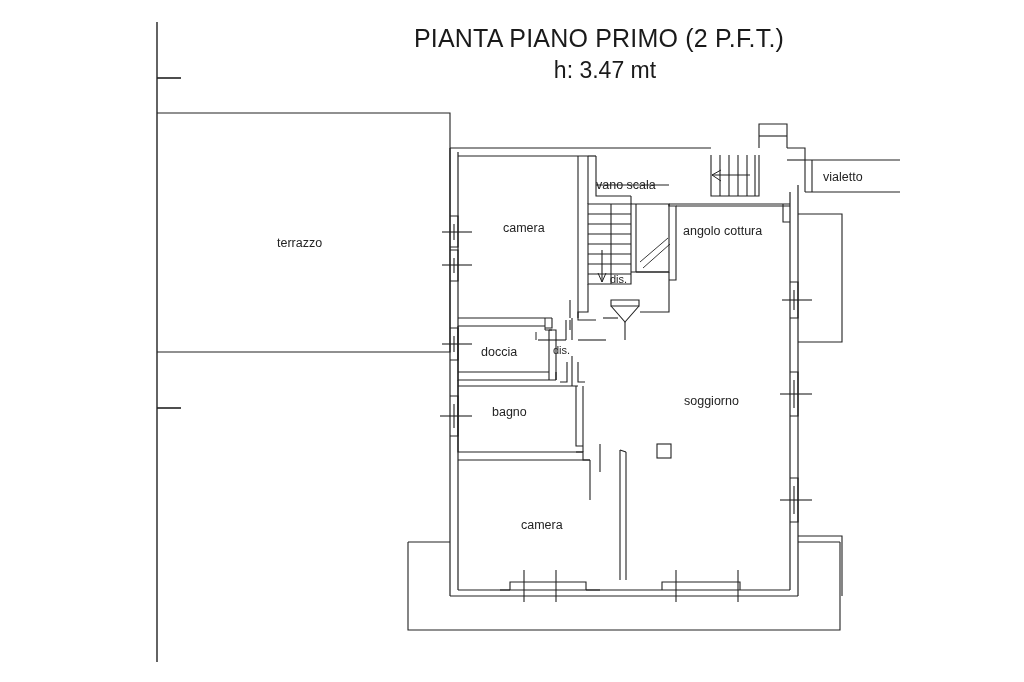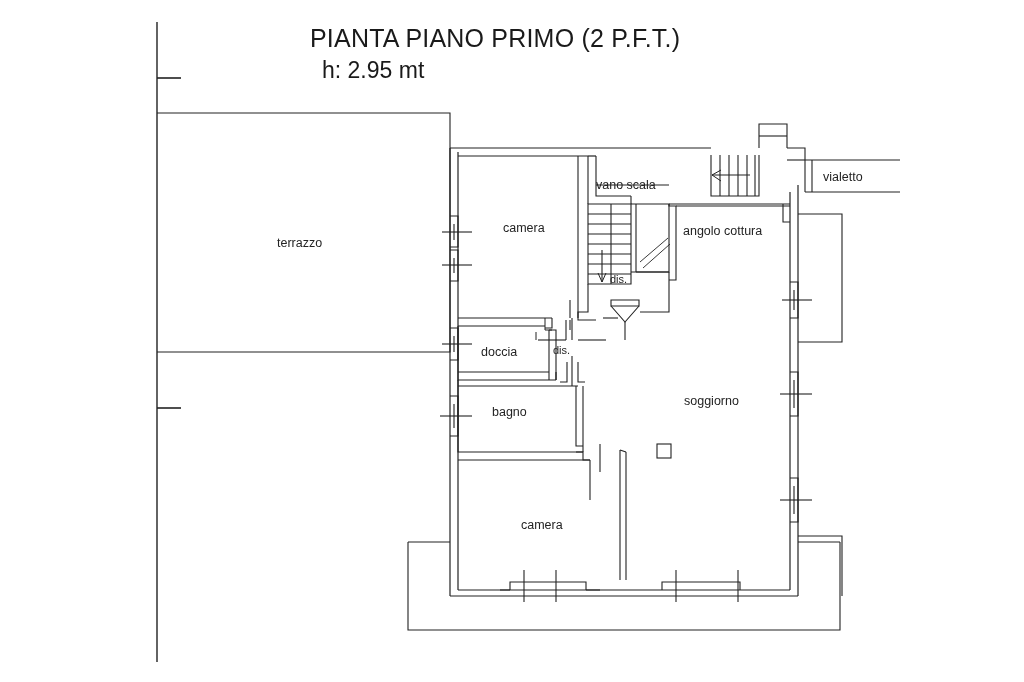--- a/index.html
+++ b/index.html
@@ -24,21 +24,21 @@
     left: 0;
     top: 0;
     width: 1024px;
     height: 682px;
   }
   .title-block {
     position: absolute;
     left: 0;
     top: 24px;
     width: 888px;
-    text-align: left;
+    text-align: center;
     pointer-events: none;
   }
   .title-line1 {
     font-size: 25px;
     color: #1a1a1a;
     letter-spacing: 0.2px;
     margin: 0 0 4px 0;
     padding-left: 310px;
     font-family: "Liberation Sans", sans-serif;
   }
@@ -316,16 +316,16 @@
     <text class="room-label" x="492" y="416" text-anchor="start">bagno</text>
 
     <text class="room-label" x="684" y="405" text-anchor="start">soggiorno</text>
 
     <text class="room-label" x="521" y="529" text-anchor="start">camera</text>
 
   </svg>
 
   <div class="title-block">
     <div class="title-line1">PIANTA PIANO PRIMO (2 P.F.T.)</div>
-    <div class="title-line2">h: 2.95 mt</div>
+    <div class="title-line2">h: 3.47 mt</div>
   </div>
 
 </div>
 
 </body></html>

